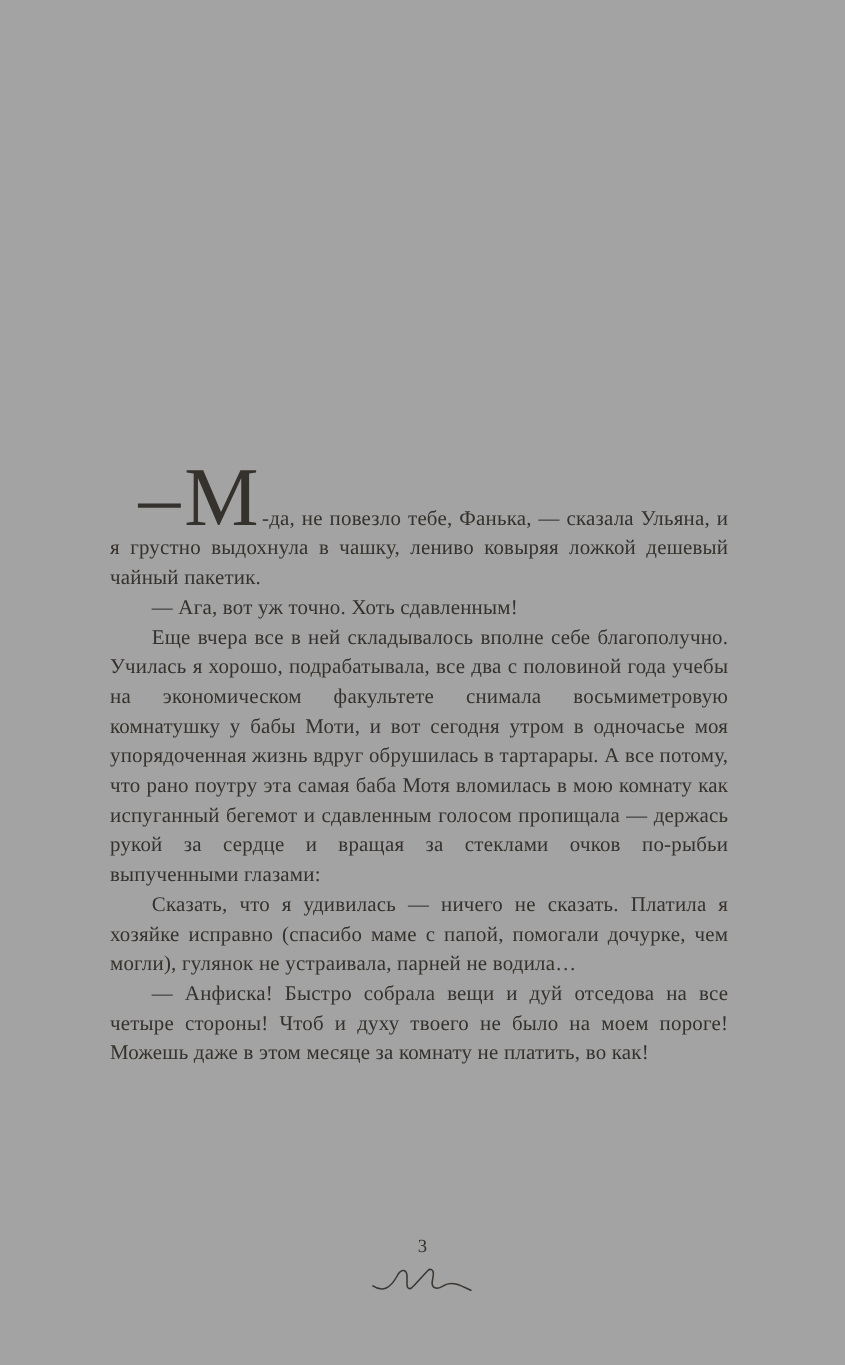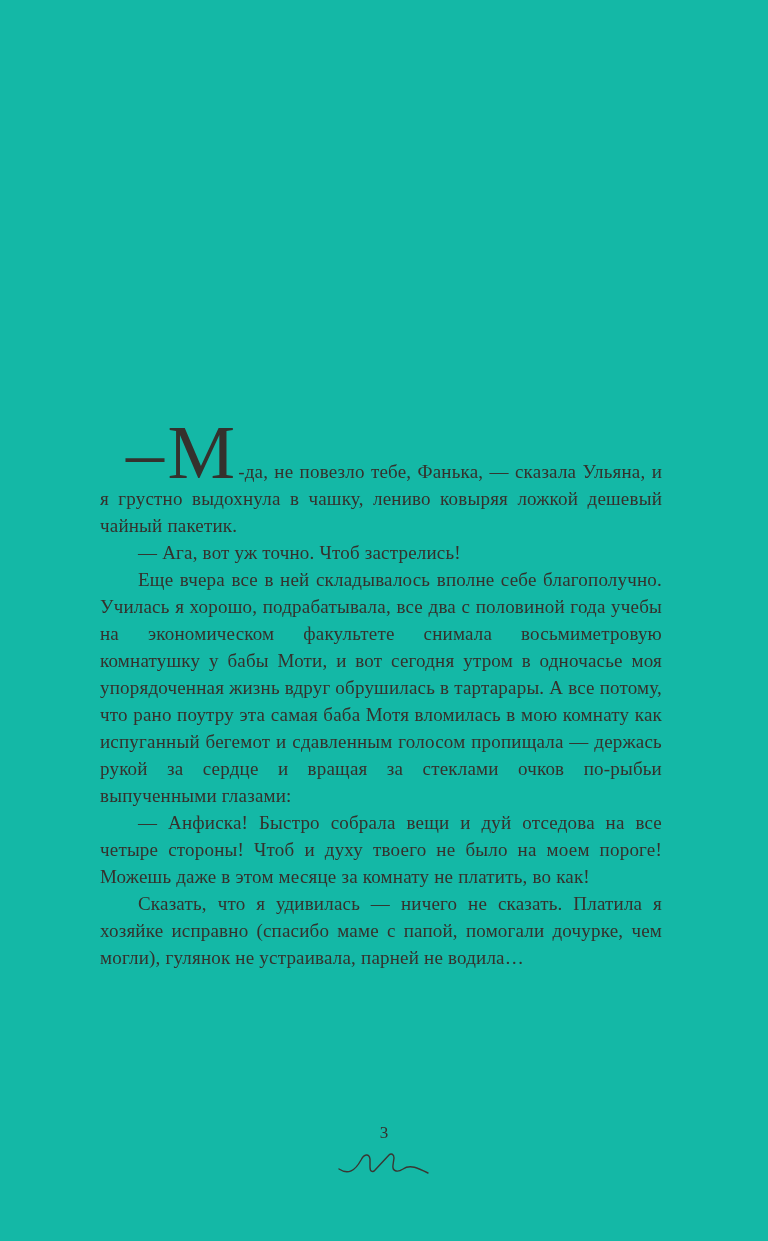--- a/index.html
+++ b/index.html
@@ -10,21 +10,21 @@
     width: 768px;
     height: 1241px;
     background: #ffffff;
     position: relative;
     overflow: hidden;
     font-family: "Liberation Serif", "DejaVu Serif", serif;
   }
   .page {
     position: absolute;
     inset: 0;
-    background: #14b8a6;
+    background: #a3a3a3;
   }
   .text-block {
     position: absolute;
     left: 100px;
     width: 562px;
     top: 452px;
     color: #35312d;
     font-size: 19px;
     line-height: 27px;
     text-align: justify;
@@ -63,24 +63,24 @@
     margin: 4px auto 0 auto;
   }
 </style>
 </head>
 <body>
 
 <div class="page">
 
   <div class="text-block">
     <p class="first-para"><span class="initial">– М</span><span>-да, не повезло тебе, Фанька, — сказала Ульяна, и я грустно выдохнула в чашку, лениво ковыряя ложкой дешевый чайный пакетик.</span></p>
-    <p>— Ага, вот уж точно. Чтоб застрелись!</p>
+    <p>— Ага, вот уж точно. Хоть сдавленным!</p>
     <p>Еще вчера все в ней складывалось вполне себе благополучно. Училась я хорошо, подрабатывала, все два с половиной года учебы на экономическом факультете снимала восьмиметровую комнатушку у бабы Моти, и вот сегодня утром в одночасье моя упорядоченная жизнь вдруг обрушилась в тартарары. А все потому, что рано поутру эта самая баба Мотя вломилась в мою комнату как испуганный бегемот и сдавленным голосом пропищала — держась рукой за сердце и вращая за стеклами очков по-рыбьи выпученными глазами:</p>
+    <p>Сказать, что я удивилась — ничего не сказать. Платила я хозяйке исправно (спасибо маме с папой, помогали дочурке, чем могли), гулянок не устраивала, парней не водила…</p>
     <p>— Анфиска! Быстро собрала вещи и дуй отседова на все четыре стороны! Чтоб и духу твоего не было на моем пороге! Можешь даже в этом месяце за комнату не платить, во как!</p>
-    <p>Сказать, что я удивилась — ничего не сказать. Платила я хозяйке исправно (спасибо маме с папой, помогали дочурке, чем могли), гулянок не устраивала, парней не водила…</p>
   </div>
 
   <div class="footer">
     <div class="page-num">3</div>
     <svg class="flourish" width="96" height="30" viewBox="0 0 96 30">
       <path d="M3 21 C12 27 19 23 25 12 C28 6 33 5 34 11 L34 19 C34 24 37 25 40 21 L53 7 C55 5 58 6 58 10 L57 17 C56 23 61 25 67 21 C74 16 82 20 92 25" fill="none" stroke="#3a3632" stroke-width="1.4" stroke-linecap="round"></path>
     </svg>
   </div>
 
 </div>

